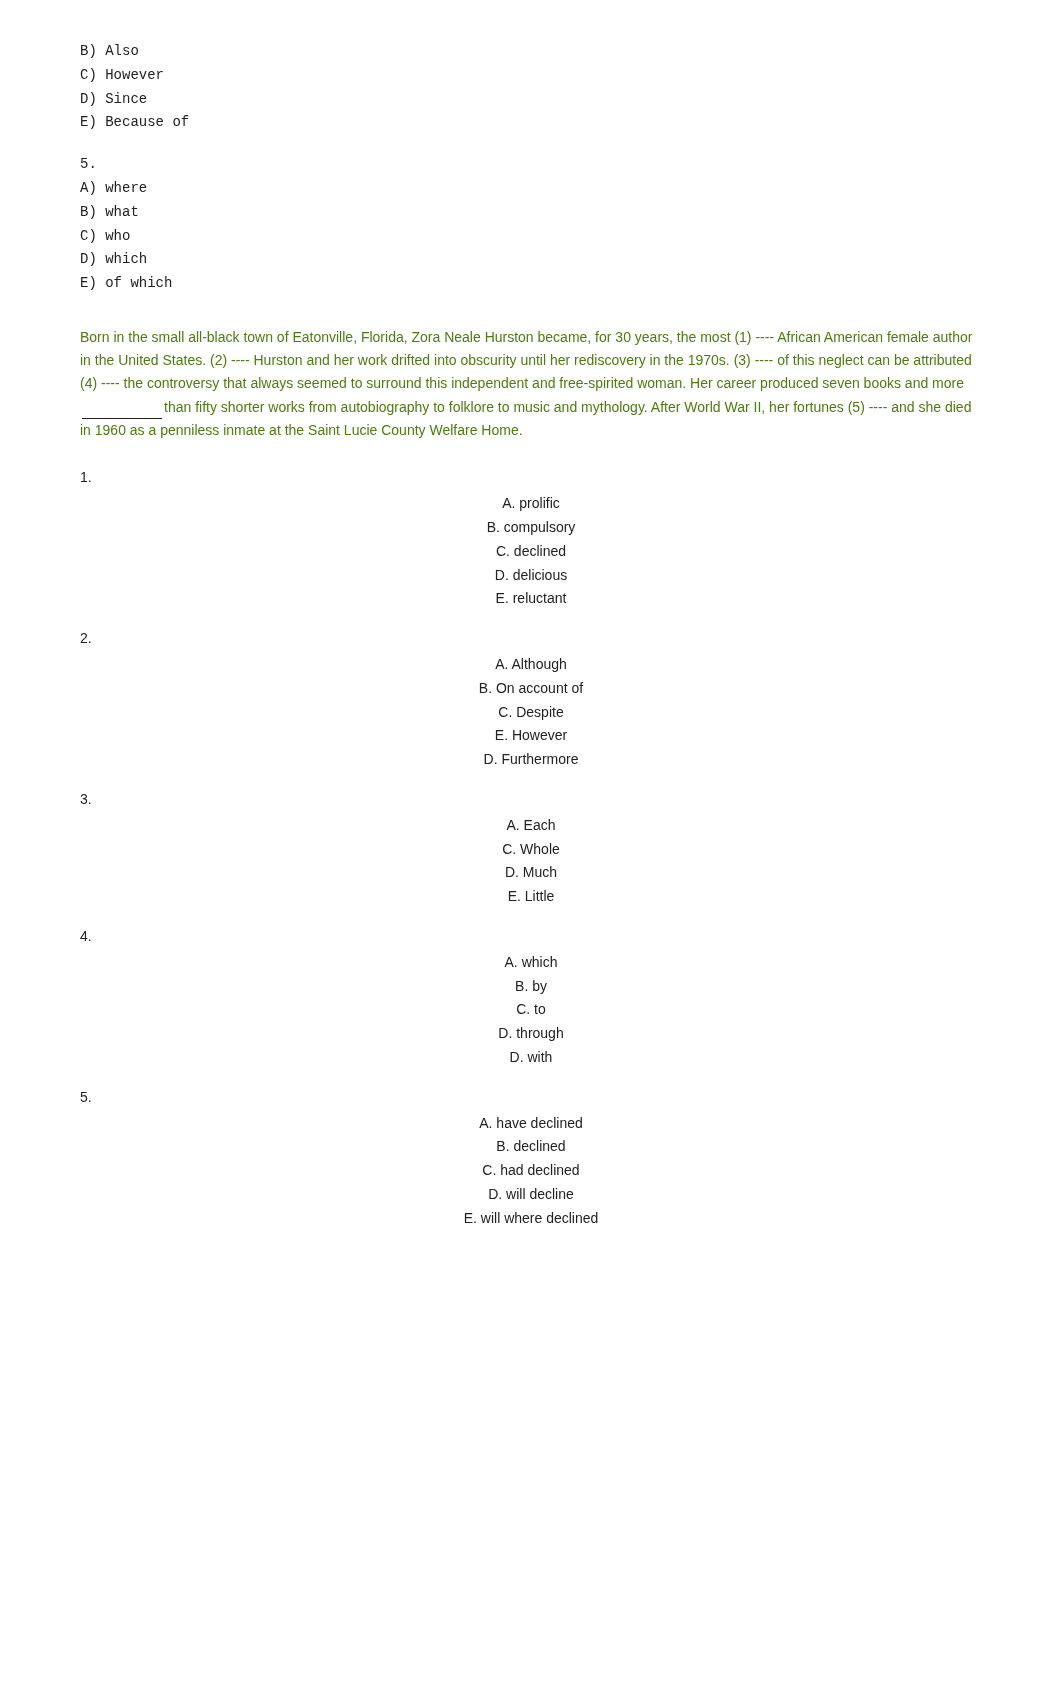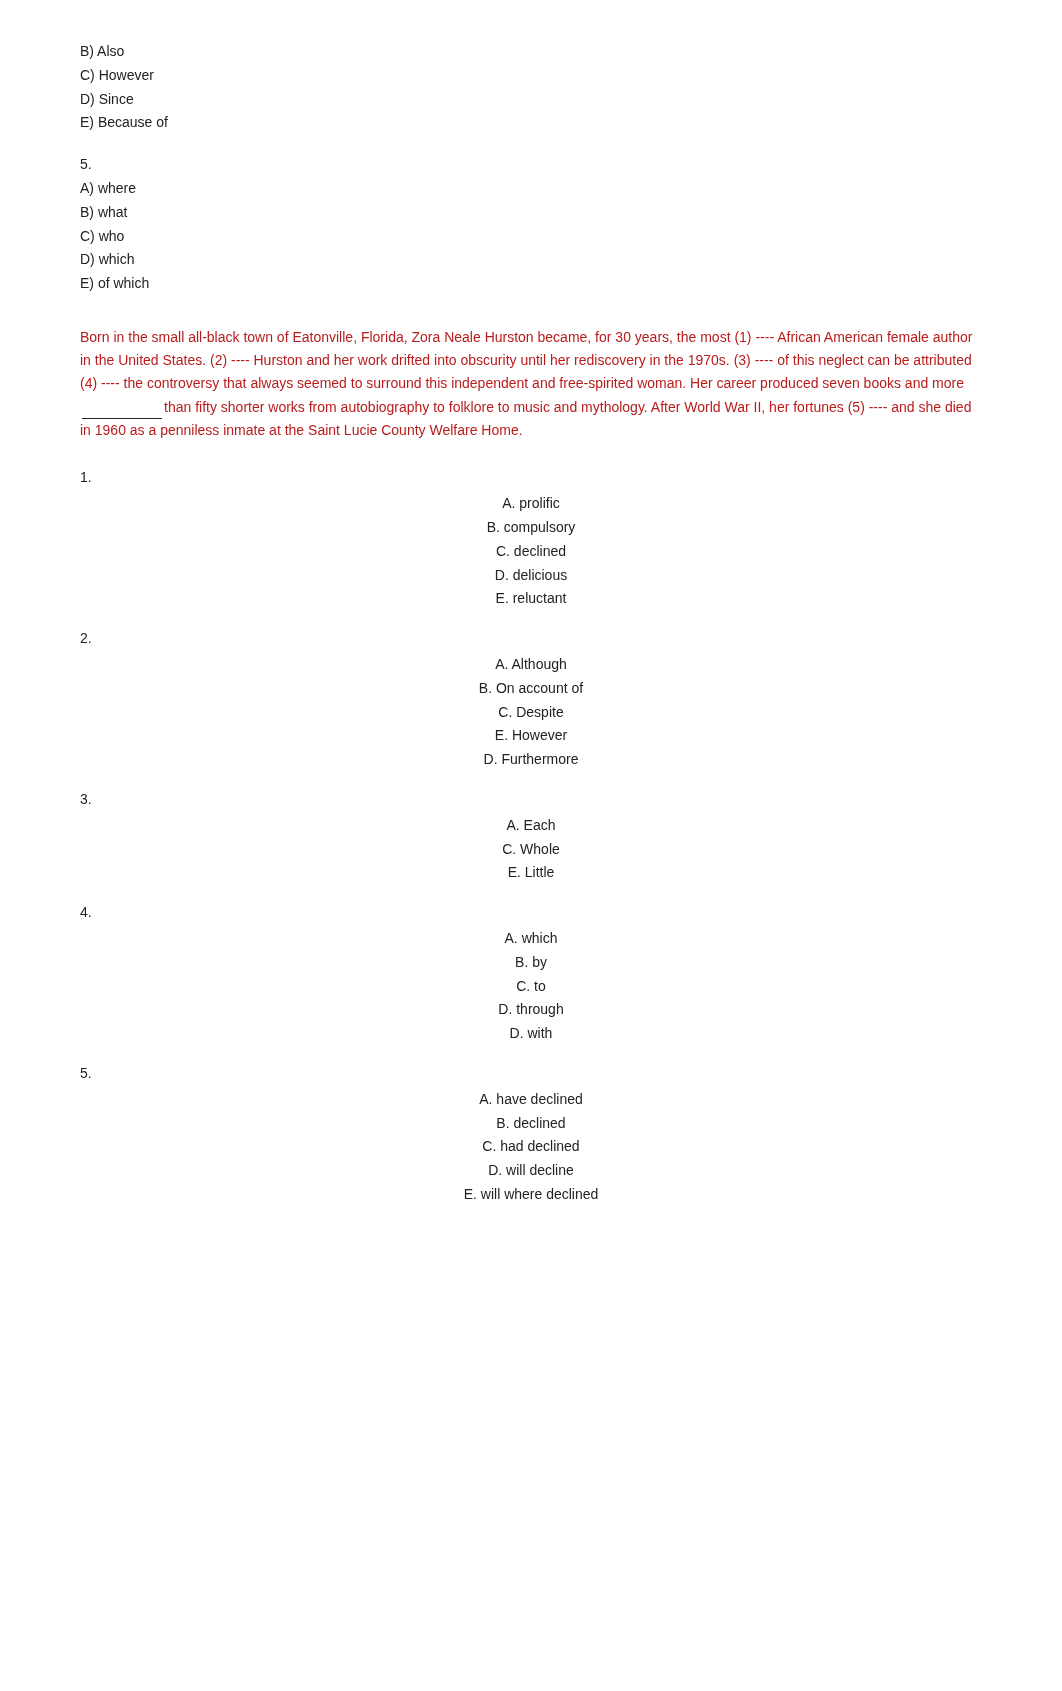--- a/index.html
+++ b/index.html
@@ -18,32 +18,33 @@
     .page-content {
       padding: 40px 80px 60px 80px;
       max-width: 1062px;
     }
     .top-section {
       margin-bottom: 30px;
     }
     .answer-group {
       margin-bottom: 18px;
       line-height: 1.7;
+      font-family: Liberation Mono, monospace;
     }
     .answer-group p {
       margin: 0;
     }
     .passage-section {
       margin-top: 30px;
       margin-bottom: 24px;
     }
     .passage-text {
       line-height: 1.65;
       font-size: 14px;
-      color: #b91c1c;
+      color: #4d7c0f;
     }
     .questions-section {
       margin-top: 18px;
     }
     .question-block {
       margin-bottom: 16px;
       line-height: 1.7;
     }
     .question-number {
       font-size: 14px;
@@ -107,20 +108,21 @@
       <p class="option-line">B. On account of</p>
       <p class="option-line">C. Despite</p>
       <p class="option-line">E. However</p>
       <p class="option-line">D. Furthermore</p>
     </div>
 
     <div class="question-block">
       <p class="question-number">3.</p>
       <p class="option-line">A. Each</p>
       <p class="option-line">C. Whole</p>
+      <p class="option-line">D. Much</p>
       <p class="option-line">E. Little</p>
     </div>
 
     <div class="question-block">
       <p class="question-number">4.</p>
       <p class="option-line">A. which</p>
       <p class="option-line">B. by</p>
       <p class="option-line">C. to</p>
       <p class="option-line">D. through</p>
       <p class="option-line">D. with</p>

